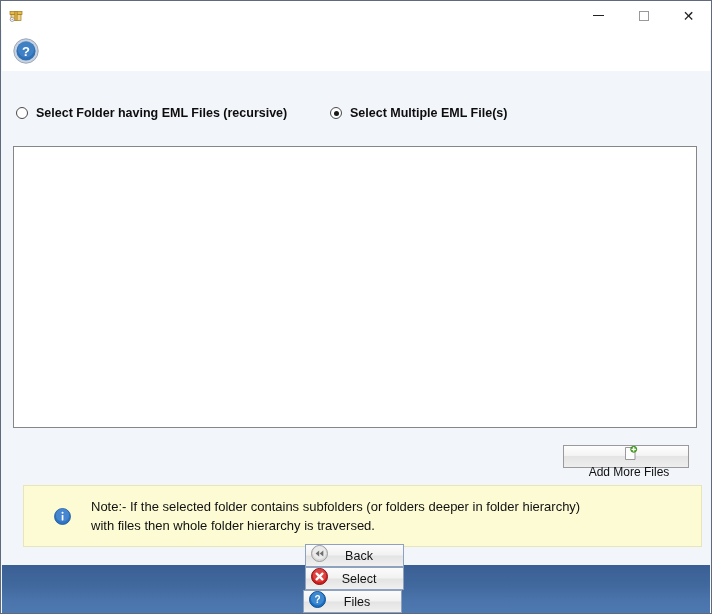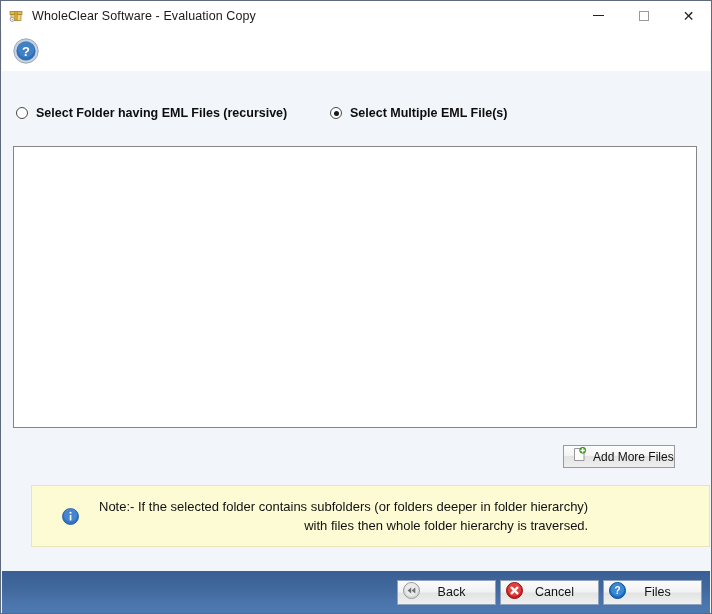--- a/index.html
+++ b/index.html
@@ -156,69 +156,70 @@
     width: 684px; height: 282px;
     background: #ffffff;
     border: 1px solid #868686;
     overflow: hidden;
   }
 
   
   .addmore-btn {
     position: absolute;
     left: 561px; top: 374px;
-    width: 112px; height: 23px;
+    width: 126px; height: 23px;
     background: linear-gradient(to bottom, #fdfdfd 0%, #f4f4f4 45%, #e4e4e4 50%, #eeeeee 100%);
     border: 1px solid #9a9a9a;
     display: flex;
     align-items: center;
     cursor: default;
+    flex-direction: column;
   }
   .addmore-btn .ic { margin-left: 8px; flex: none; }
   .addmore-btn .lbl {
     margin-left: 6px;
     font-size: 12px;
     color: #111111;
   }
 
   
   .notebox {
     position: absolute;
-    left: 29px; top: 414px;
+    left: 21px; top: 414px;
     width: 679px; height: 62px;
     background: #fcfbd4;
     border: 1px solid #e8e6b8;
     display: flex;
     align-items: flex-start;
-    text-align: right;
   }
   .notebox .ic {
     margin-left: 30px;
     margin-top: 22px;
     flex: none;
   }
   .notebox .txt {
     margin-left: 20px;
     margin-top: 12px;
     font-size: 13px;
     color: #111111;
     line-height: 1.45;
     white-space: pre-line;
   }
 
   
   .footer {
     position: absolute;
     left: 1px; bottom: 0;
     width: 708px;
-    height: 42px;
+    height: 48px;
     background: linear-gradient(to bottom, #3a5f94 0%, #41689d 40%, #4a74ab 75%, #4e79b1 100%);
     display: flex;
     align-items: center;
     justify-content: flex-end;
+    flex-direction: column;
   }
   .fbtn {
     height: 25px;
     width: 99px;
     margin-right: 4px;
     border: 1px solid #8ea2bd;
     display: flex;
     align-items: center;
     background: linear-gradient(to bottom, #fbfbfb 0%, #f2f2f2 48%, #e3e3e3 52%, #f0f0f0 100%);
     cursor: default;
@@ -245,21 +246,20 @@
   <div class="titlebar">
     <span class="title-icon">
       <svg width="16" height="16" viewBox="0 0 16 16">
         <rect x="2" y="3.5" width="12" height="3" fill="#e8b84b" stroke="#9a7a1e" stroke-width="0.7"></rect>
         <rect x="3" y="6.5" width="10" height="6" fill="#f3d487" stroke="#9a7a1e" stroke-width="0.7"></rect>
         <rect x="6.8" y="3.5" width="2.4" height="9" fill="#d8a63a" stroke="#9a7a1e" stroke-width="0.5"></rect>
         <circle cx="4.2" cy="11.4" r="2.1" fill="#f7f7f7" stroke="#8a8a8a" stroke-width="0.7"></circle>
         <circle cx="4.2" cy="11.4" r="0.6" fill="#8a8a8a"></circle>
       </svg>
     </span>
-    <span class="title-text">WholeClear Software - Evaluation Copy</span>
 
     <div class="winbtns">
       <div class="winbtn">
         <span class="glyph-min"></span>
       </div>
       <div class="winbtn">
         <span class="glyph-max"></span>
       </div>
       <div class="winbtn close">
         <span class="glyph-close">✕</span>
@@ -347,21 +347,21 @@
 
 
     <div class="fbtn">
       <span class="ic">
         <svg width="17" height="17" viewBox="0 0 17 17">
           <circle cx="8.5" cy="8.5" r="8" fill="#cf1f1f" stroke="#8f1212" stroke-width="1"></circle>
           <circle cx="8.5" cy="7.4" r="6.6" fill="#e85a5a" opacity="0.6"></circle>
           <path d="M5.6 5.6 L11.4 11.4 M11.4 5.6 L5.6 11.4" stroke="#ffffff" stroke-width="2.3" stroke-linecap="round"></path>
         </svg>
       </span>
-      <span class="lbl">Cancel</span>
+      <span class="lbl">Select</span>
     </div>
 
     <div class="fbtn">
       <span class="ic">
         <svg width="17" height="17" viewBox="0 0 17 17">
           <circle cx="8.5" cy="8.5" r="8" fill="#1a6fc4" stroke="#114f8e" stroke-width="1"></circle>
           <circle cx="8.5" cy="7.4" r="6.6" fill="#5a9ddd" opacity="0.55"></circle>
           <text x="8.5" y="12.3" font-family="Liberation Sans, sans-serif" font-size="10" font-weight="bold" fill="#ffffff" text-anchor="middle">?</text>
         </svg>
       </span>

